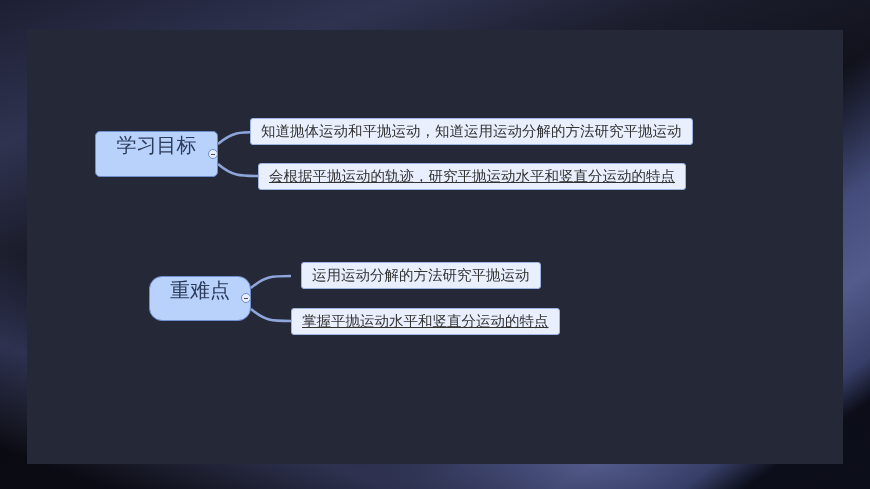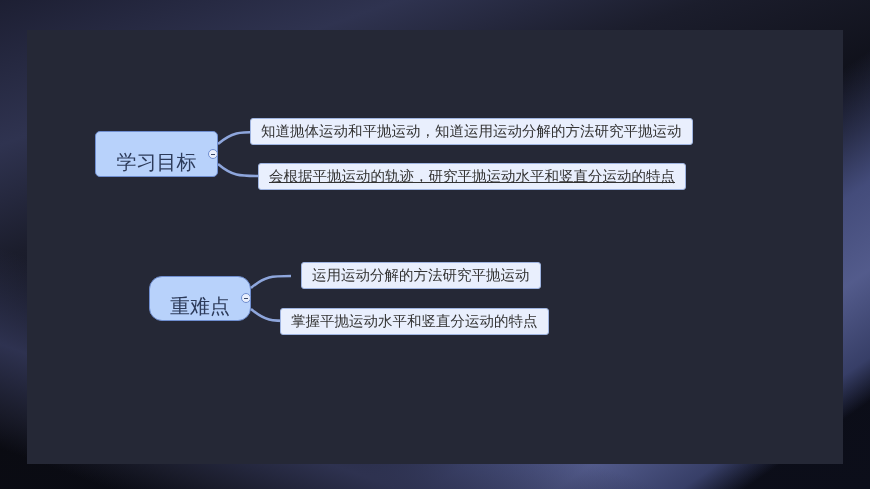--- a/index.html
+++ b/index.html
@@ -28,21 +28,21 @@
       background: #252836;
     }
     .lines { position: absolute; left: 0; top: 0; width: 870px; height: 489px; }
     .root {
       position: absolute;
       background: #b8d2fb;
       border: 1px solid #6f8ed0;
       border-radius: 5px;
       color: #2d3b5a;
       font-size: 20px;
-      display: flex; align-items: flex-end; justify-content: center;
+      display: flex; align-items: flex-start; justify-content: center;
     }
     .collapse {
       position: absolute;
       width: 10px; height: 10px;
       border-radius: 50%;
       background: #e8eefc;
       border: 1px solid #6f8ed0;
     }
     .collapse::after {
       content: ""; position: absolute; left: 2px; top: 3.5px; width: 4px; height: 1.5px; background: #3a4a6a;
@@ -89,15 +89,15 @@
   <span>会根据平抛运动的轨迹，研究平抛运动水平和竖直分运动的特点</span>
 </div>
 
 <div class="root" style="left:149px; top:276px; width:102px; height:45px;border-radius:13px;">
   <span>重难点</span>
 </div>
 <div class="collapse" style="left:241px; top:293px;"></div>
 <div class="leaf" style="left:301px; top:262px;">
   <span>运用运动分解的方法研究平抛运动</span>
 </div>
-<div class="leaf" style="left:280px; top:308px;">
+<div class="leaf" style="left:291px; top:308px;text-decoration:underline;">
   <span>掌握平抛运动水平和竖直分运动的特点</span>
 </div>
 
 </body></html>

